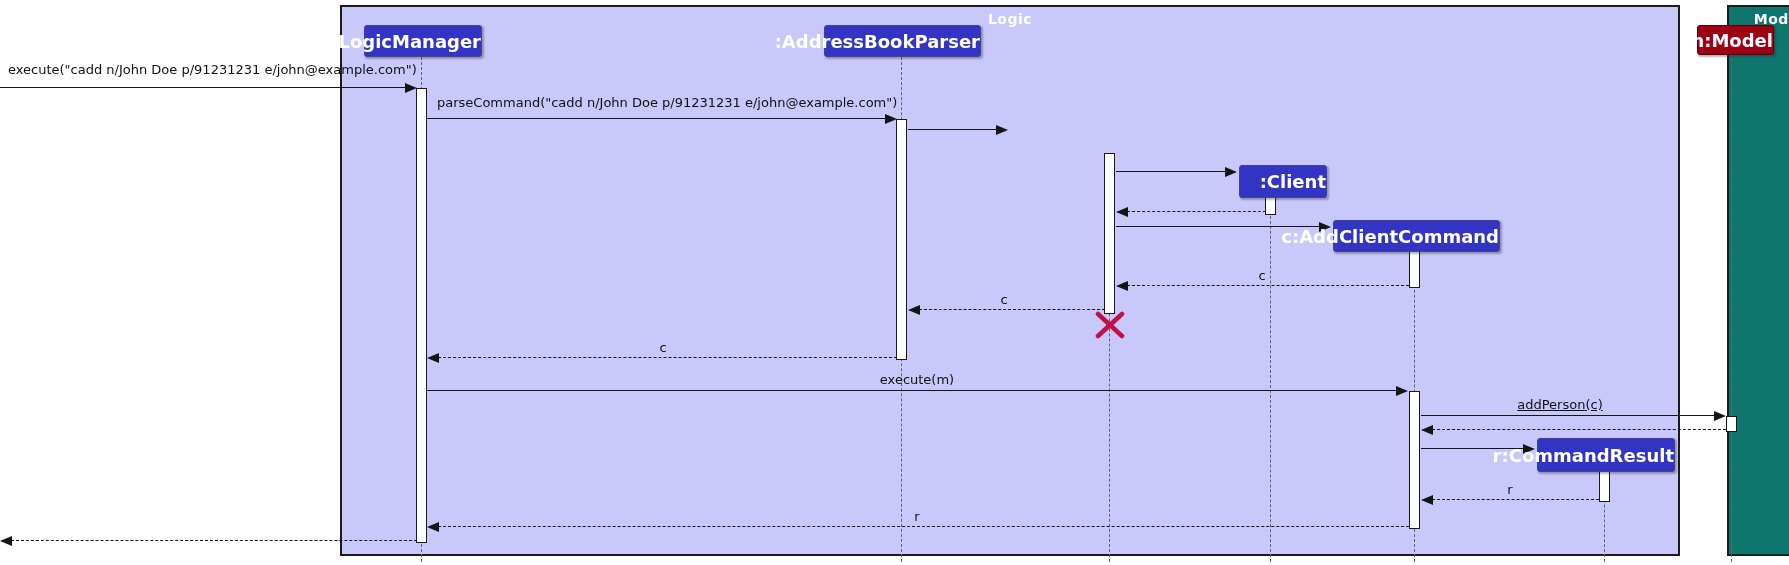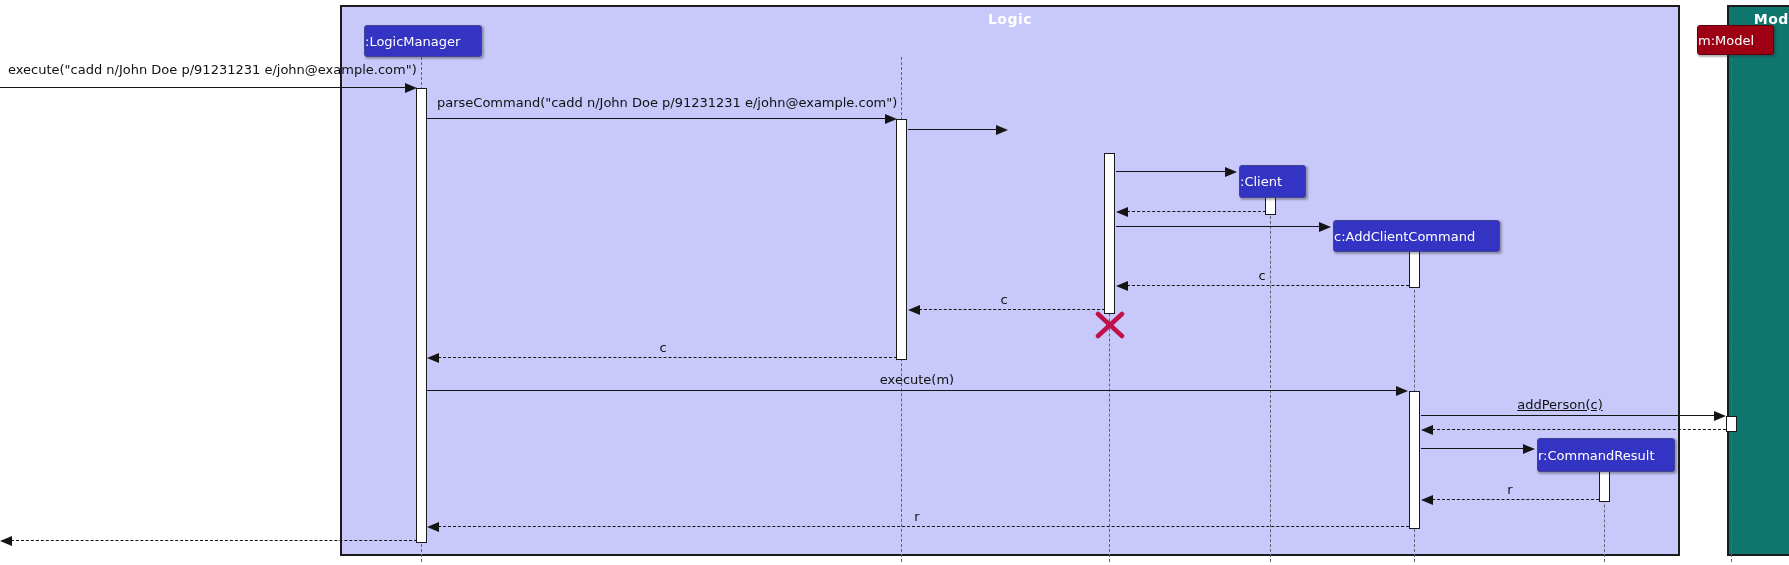--- a/index.html
+++ b/index.html
@@ -6,23 +6,23 @@
   #diagram{
     position:relative;width:1789px;height:565px;overflow:hidden;
     font-family:"DejaVu Sans","Liberation Sans",sans-serif;
     background:#ffffff;
   }
   .frame{position:absolute;border:2px solid #1b1b1b;box-sizing:border-box;}
   .frame-title{position:absolute;top:4px;left:0;right:0;text-align:center;
     font-size:14px;font-weight:bold;color:#ffffff;letter-spacing:.5px;}
   .lifeline{position:absolute;width:0;border-left:1px dashed #63636f;}
   .activation{position:absolute;width:9px;background:#ffffff;border:1px solid #191919;box-sizing:content-box;}
-  .pbox{position:absolute;border-radius:3px;display:flex;align-items:center;justify-content:flex-start;
-    color:#ffffff;font-size:13px;white-space:nowrap;box-shadow:1.5px 1.5px 2px rgba(40,40,40,.35);
-    border:1px solid #43438f;}
+  .pbox{position:absolute;border-radius:3px;display:flex;align-items:center;justify-content:flex-end;
+    color:#ffffff;font-size:18px;white-space:nowrap;box-shadow:1.5px 1.5px 2px rgba(40,40,40,.35);
+    border:1px solid #43438f;font-weight:bold;}
   .pbox.logic{background:#3333C4;}
   .pbox.model{background:#9D0012;border-color:#5e000b;}
   .msg-solid{position:absolute;height:0;border-top:1.6px solid #151515;}
   .msg-dashed{position:absolute;height:0;border-top:1.6px dashed #151515;}
   .head-r{position:absolute;width:0;height:0;border-top:5px solid transparent;
     border-bottom:5px solid transparent;border-left:12px solid #151515;}
   .head-l{position:absolute;width:0;height:0;border-top:5px solid transparent;
     border-bottom:5px solid transparent;border-right:12px solid #151515;}
   .msg-label{position:absolute;font-size:13px;color:#111111;white-space:nowrap;}
   .msg-label.center{transform:translateX(-50%);}
@@ -117,21 +117,24 @@
   <span class="msg-label center" style="left:917px;top:509px;">r</span>
   <div class="msg-dashed" style="left:438px;top:526px;width:971px;"></div>
   <div class="head-l" style="left:427px;top:522px;"></div>
 
   <div class="msg-dashed" style="left:11px;top:540px;width:406px;"></div>
   <div class="head-l" style="left:0px;top:536px;"></div>
 
   <div class="pbox logic" style="left:364px;top:25px;width:116px;height:30px;">
     <span>:LogicManager</span>
   </div>
-  <div class="pbox logic" style="left:1239px;top:165px;width:65px;height:31px;">
+  <div class="pbox logic" style="left:824px;top:25px;width:155px;height:30px;">
+    <span>:AddressBookParser</span>
+  </div>
+  <div class="pbox logic" style="left:1239px;top:165px;width:65px;height:31px;padding-left:21px;">
     <span>:Client</span>
   </div>
   <div class="pbox logic" style="left:1333px;top:220px;width:165px;height:30px;">
     <span>c:AddClientCommand</span>
   </div>
   <div class="pbox logic" style="left:1537px;top:438px;width:136px;height:32px;">
     <span>r:CommandResult</span>
   </div>
   <div class="pbox model" style="left:1697px;top:25px;width:75px;height:28px;">
     <span>m:Model</span>

